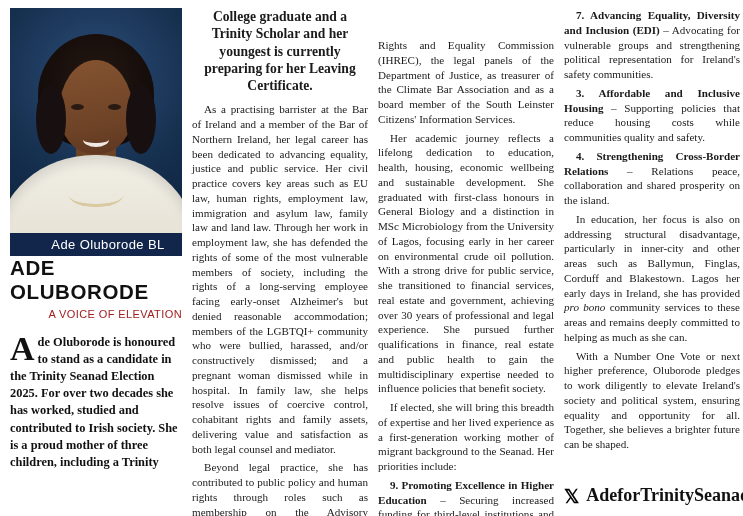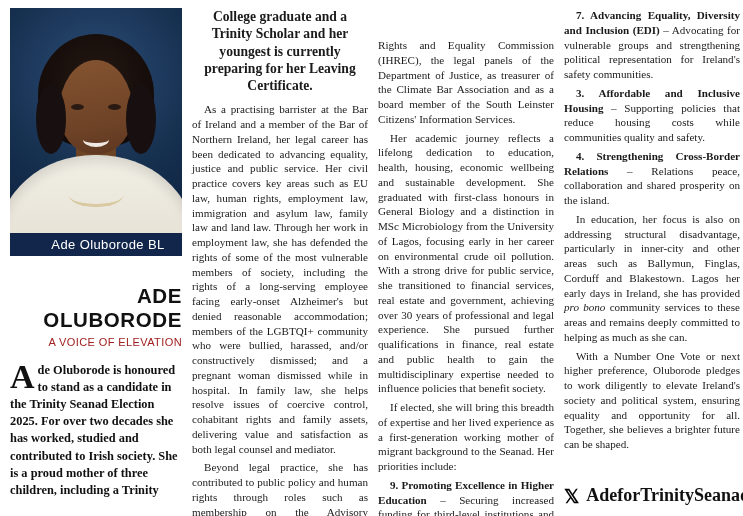--- a/index.html
+++ b/index.html
@@ -150,22 +150,22 @@
     background: #11264a;
     color: #ffffff;
     display: flex;
     align-items: center;
     justify-content: center;
     font-size: 13px;
     letter-spacing: 0.4px;
     font-family: "Liberation Sans", sans-serif;
   }
   .hero-name {
-    margin-top: 28px;
-    text-align: right;
+    margin-top: 0;
+    text-align: left;
     font-family: "Liberation Sans", sans-serif;
     font-weight: bold;
     font-size: 20.5px;
     letter-spacing: 0.6px;
     color: #111111;
   }
   .hero-tag {
     margin-top: 4px;
     text-align: right;
     font-family: "Liberation Sans", sans-serif;

